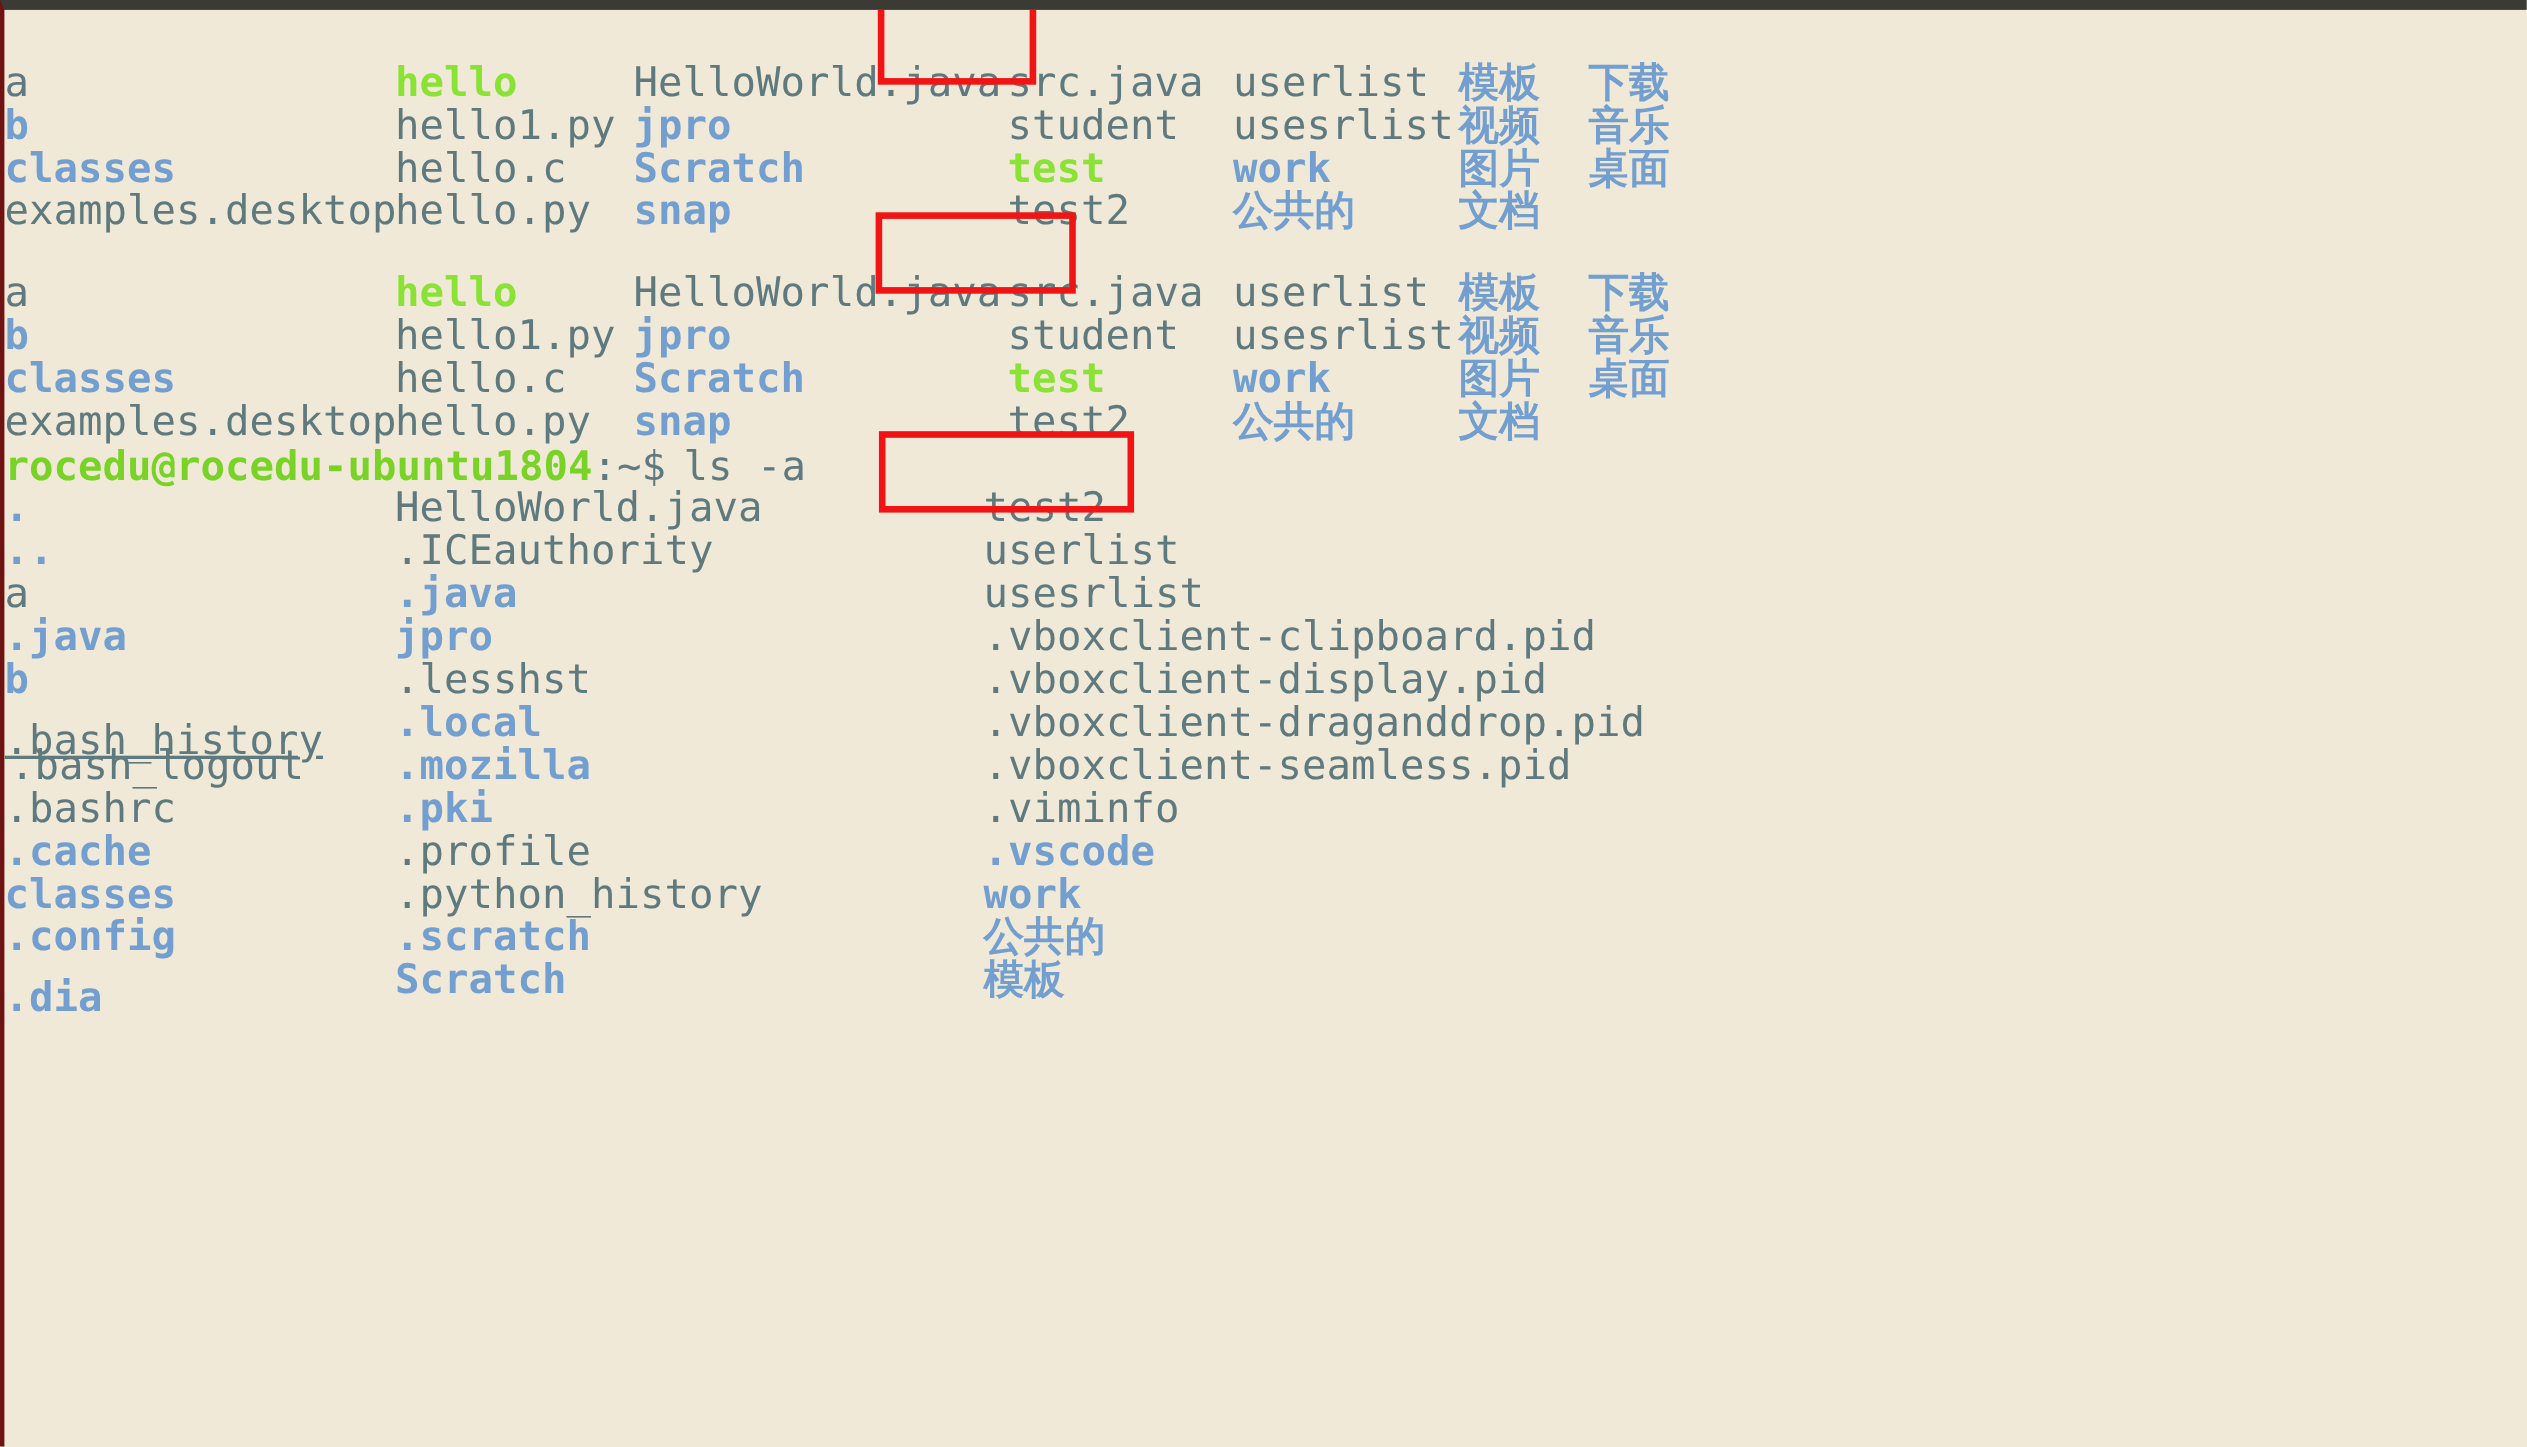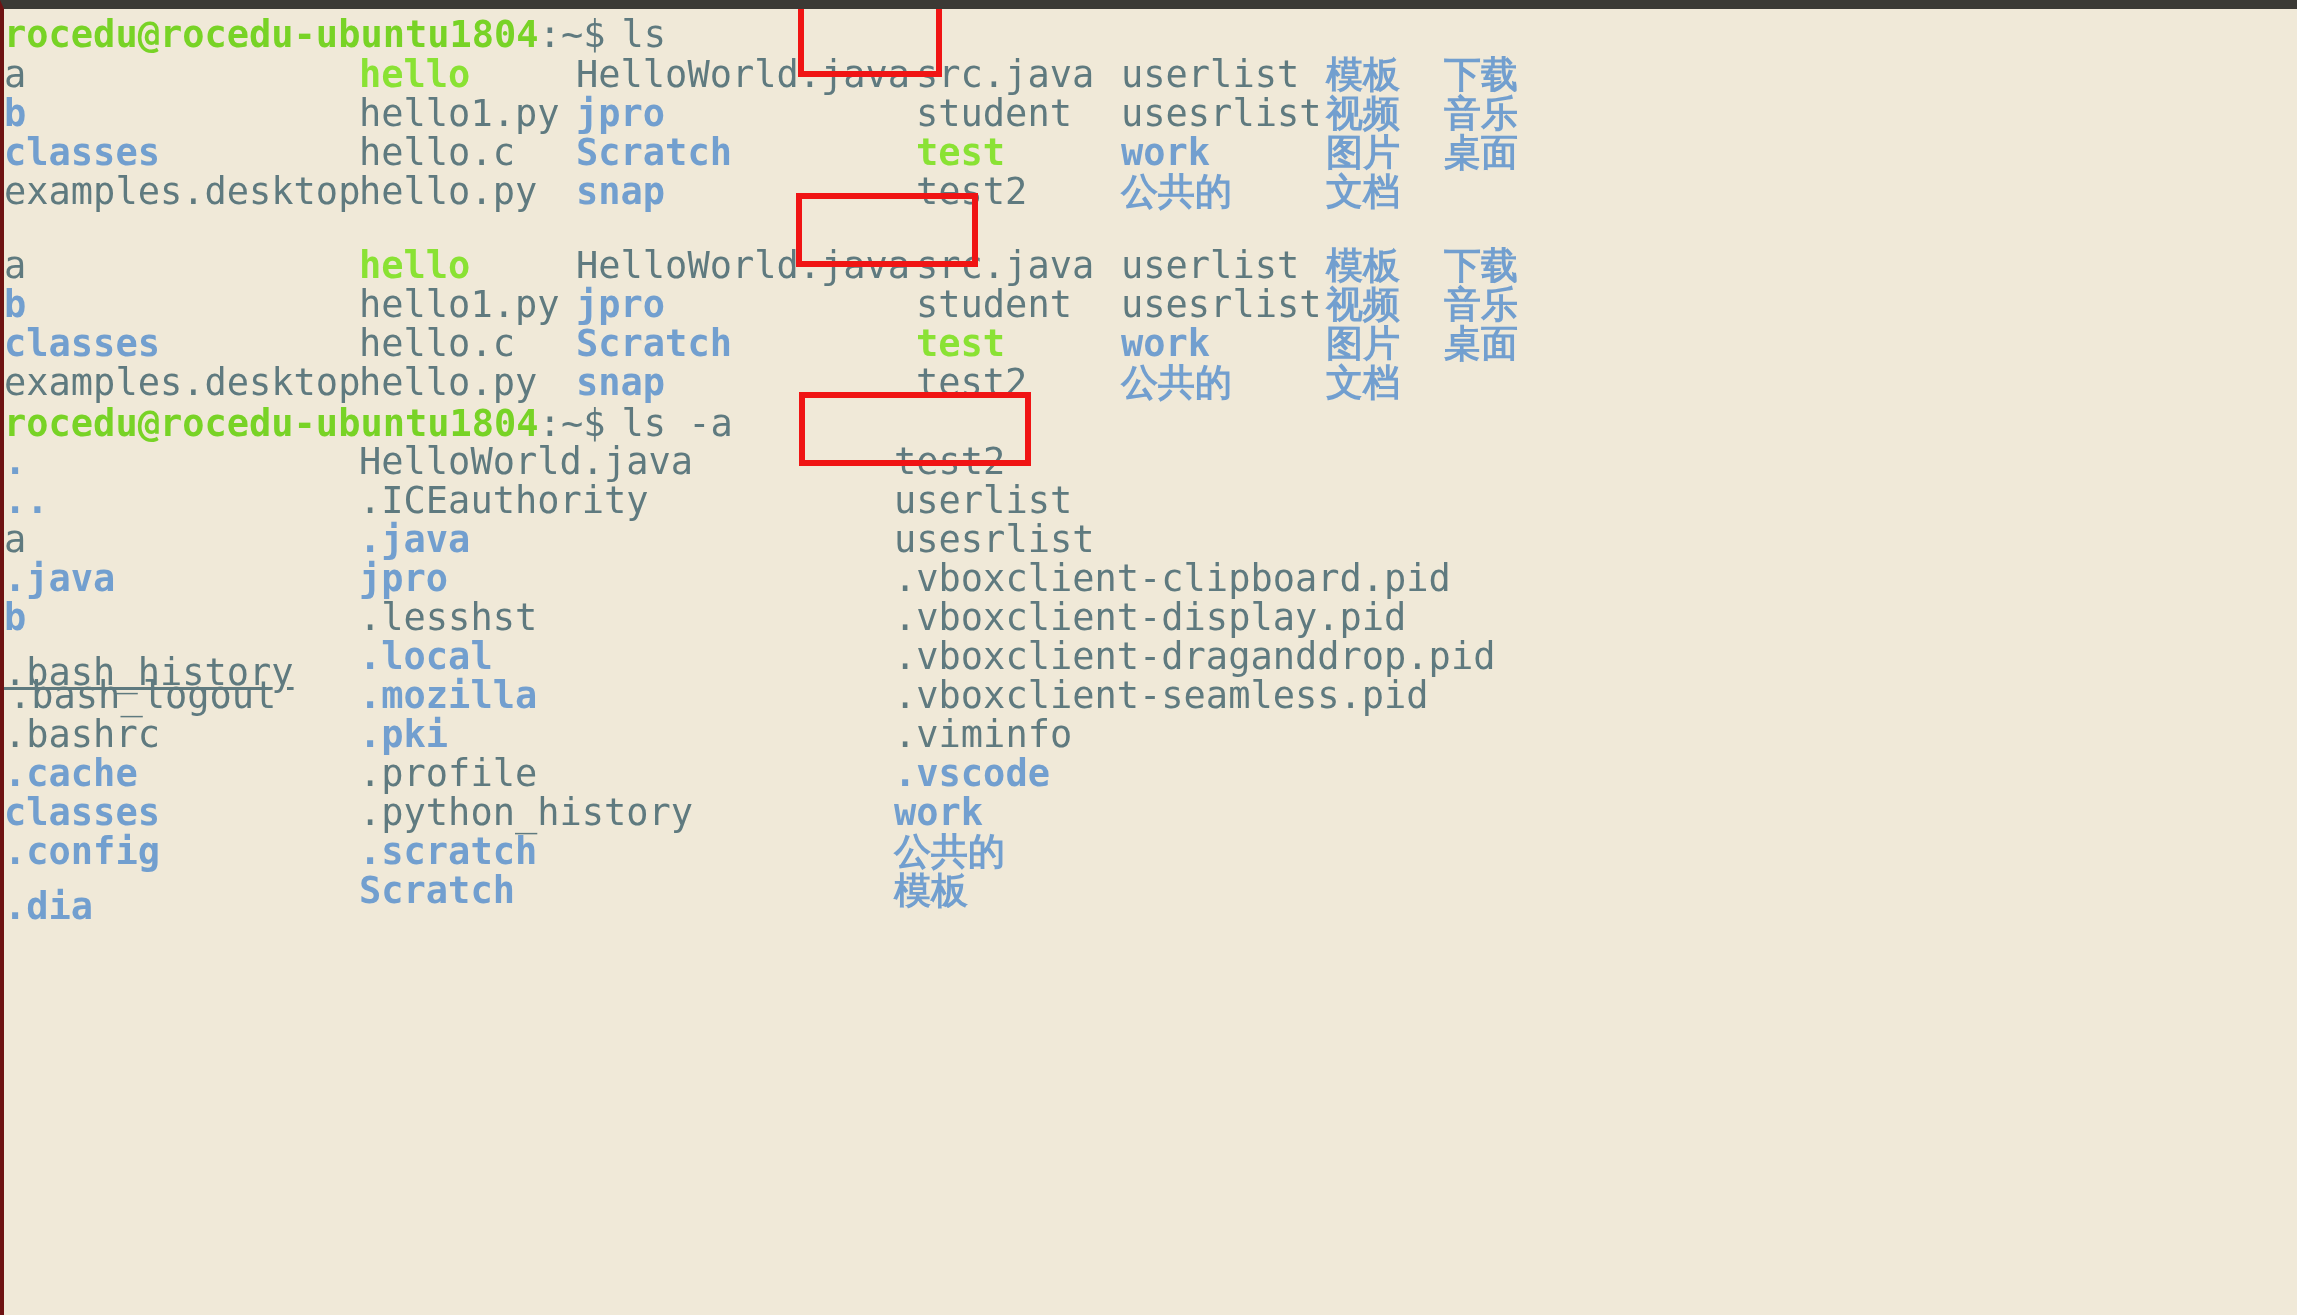--- a/index.html
+++ b/index.html
@@ -69,21 +69,20 @@
     background: transparent;
     pointer-events: none;
   }
 </style>
 </head>
 <body>
 
 <div id="terminal">
   <div class="screen">
 
-    <div class="row" style="top:6px;"><span class="c-prompt">rocedu@rocedu-ubuntu1804</span><span class="c-punct">:~$</span><span class="c-cmd" style="padding-left:16px;">ls</span></div>
 
     <div>
       <span class="cell c-file" style="top:46px;left:0px;">a</span>
       <span class="cell c-exec" style="top:46px;left:355px;">hello</span>
       <span class="cell c-file" style="top:46px;left:572px;">HelloWorld.java</span>
       <span class="cell c-file" style="top:46px;left:912px;">src.java</span>
       <span class="cell c-file" style="top:46px;left:1117px;">userlist</span>
       <span class="cell c-dir" style="top:46px;left:1322px;">模板</span>
       <span class="cell c-dir" style="top:46px;left:1440px;">下载</span>
 

